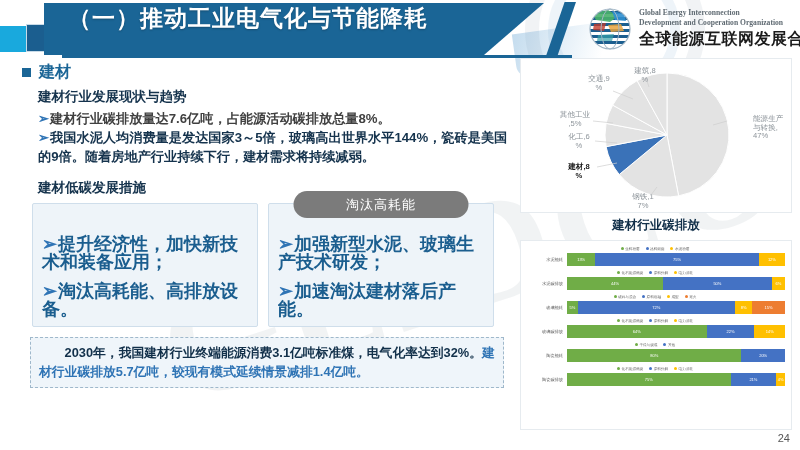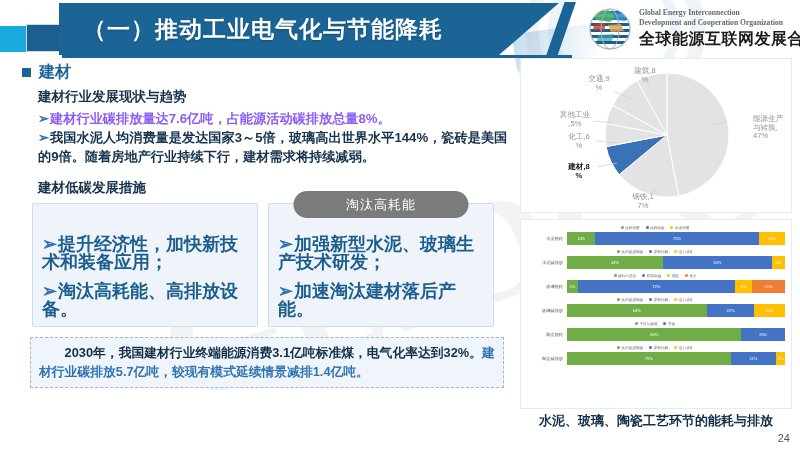--- a/index.html
+++ b/index.html
@@ -41,25 +41,25 @@
   .header { position:absolute; left:0; top:0; width:800px; height:58px; z-index:5; }
   .hdr-sq-cyan {
     position:absolute; left:0; top:26px; width:26px; height:26px;
     background:#19a9dd;
   }
   .hdr-sq-blue {
     position:absolute; left:26px; top:24px; width:50px; height:28px;
     background:#1b5e8f; border:1px solid #c8dbe8;
   }
   .title-bar {
-    position:absolute; left:59px; top:3px; width:500px; height:52px;
+    position:absolute; left:44px; top:3px; width:500px; height:52px;
     background:linear-gradient(180deg,#1a6header 0%, #1a6596 100%);
     background:#1a6596;
     clip-path:polygon(0 0, 100% 0, 88% 100%, 0 100%);
-    display:flex; align-items:center;
+    display:flex; align-items:flex-start;
   }
   .title-bar .t-text {
     color:#ffffff; font-size:23px; font-weight:bold;
     margin-left:24px; letter-spacing:1px;
     text-shadow:0 1px 2px rgba(0,0,0,.25);
     white-space:nowrap;
   }
   .title-slash {
     position:absolute; left:546px; top:2px; width:30px; height:54px;
     background:#1a6596;
@@ -94,21 +94,21 @@
 
   .sub-head {
     font-size:13.5px; font-weight:bold; color:#15334d;
     margin:4px 0 3px 16px;
   }
   .bullet-line {
     font-size:13.2px; line-height:19px; color:#15334d; font-weight:bold;
     margin-left:16px;
   }
   .bullet-line .arrow { color:#2f74b5; font-weight:bold; margin-right:1px; }
-  .hl { color:#8b5cf6; }
+  .hl { color:#404040; }
   .b-blue { color:#2f74b5; font-weight:bold; }
 
   .spacer-8 { height:9px; }
 
   
   .cards { display:flex; gap:10px; margin-top:6px; margin-left:10px; }
   .card {
     width:226px; background:#eef4f9;
     border:1px solid #cfdeeb; border-radius:2px;
     padding:20px 9px 8px 9px; position:relative; min-height:104px;
@@ -297,20 +297,21 @@
         <text x="124" y="14" text-anchor="middle" class="pie-lbl"><tspan x="124" dy="0">建筑,8</tspan><tspan x="124" dy="8.6">%</tspan></text>
         <line x1="206" y1="62" x2="192" y2="66" stroke="#cfcfcf" stroke-width="0.7"></line>
         <line x1="136" y1="128" x2="130" y2="136" stroke="#cfcfcf" stroke-width="0.7"></line>
         <line x1="96" y1="104" x2="76" y2="108" stroke="#cfcfcf" stroke-width="0.7"></line>
         <line x1="96" y1="84" x2="74" y2="82" stroke="#cfcfcf" stroke-width="0.7"></line>
         <line x1="92" y1="64" x2="72" y2="62" stroke="#cfcfcf" stroke-width="0.7"></line>
         <line x1="112" y1="40" x2="92" y2="32" stroke="#cfcfcf" stroke-width="0.7"></line>
         <line x1="128" y1="28" x2="126" y2="22" stroke="#cfcfcf" stroke-width="0.7"></line>
       </svg>
   </div>
+  <div class="pie-caption">建材行业碳排放</div>
 
   <div class="chart-panel bar-panel" id="bar-panel">
       <div class="bargroup">
         <div class="legend-row">
           <span class="lg">
             <i style="background: rgb(112, 173, 71);"></i>
             <span>生料粉磨</span>
           </span>
           <span class="lg">
             <i style="background: rgb(68, 114, 196);"></i>
@@ -444,16 +445,15 @@
         <div class="bar-row">
           <div class="bar-name">陶瓷碳排放</div>
           <div class="bar-track">
             <div class="seg" style="width: 75%; background: rgb(112, 173, 71);">75%</div>
             <div class="seg" style="width: 21%; background: rgb(68, 114, 196);">21%</div>
             <div class="seg" style="width: 4%; background: rgb(255, 192, 0);">4%</div>
           </div>
         </div>
       </div>
     </div>
-  <div class="bar-caption">水泥、玻璃、陶瓷工艺环节的能耗与排放</div>
 </div>
 
 <div class="page-num">24</div>
 
 </body></html>

